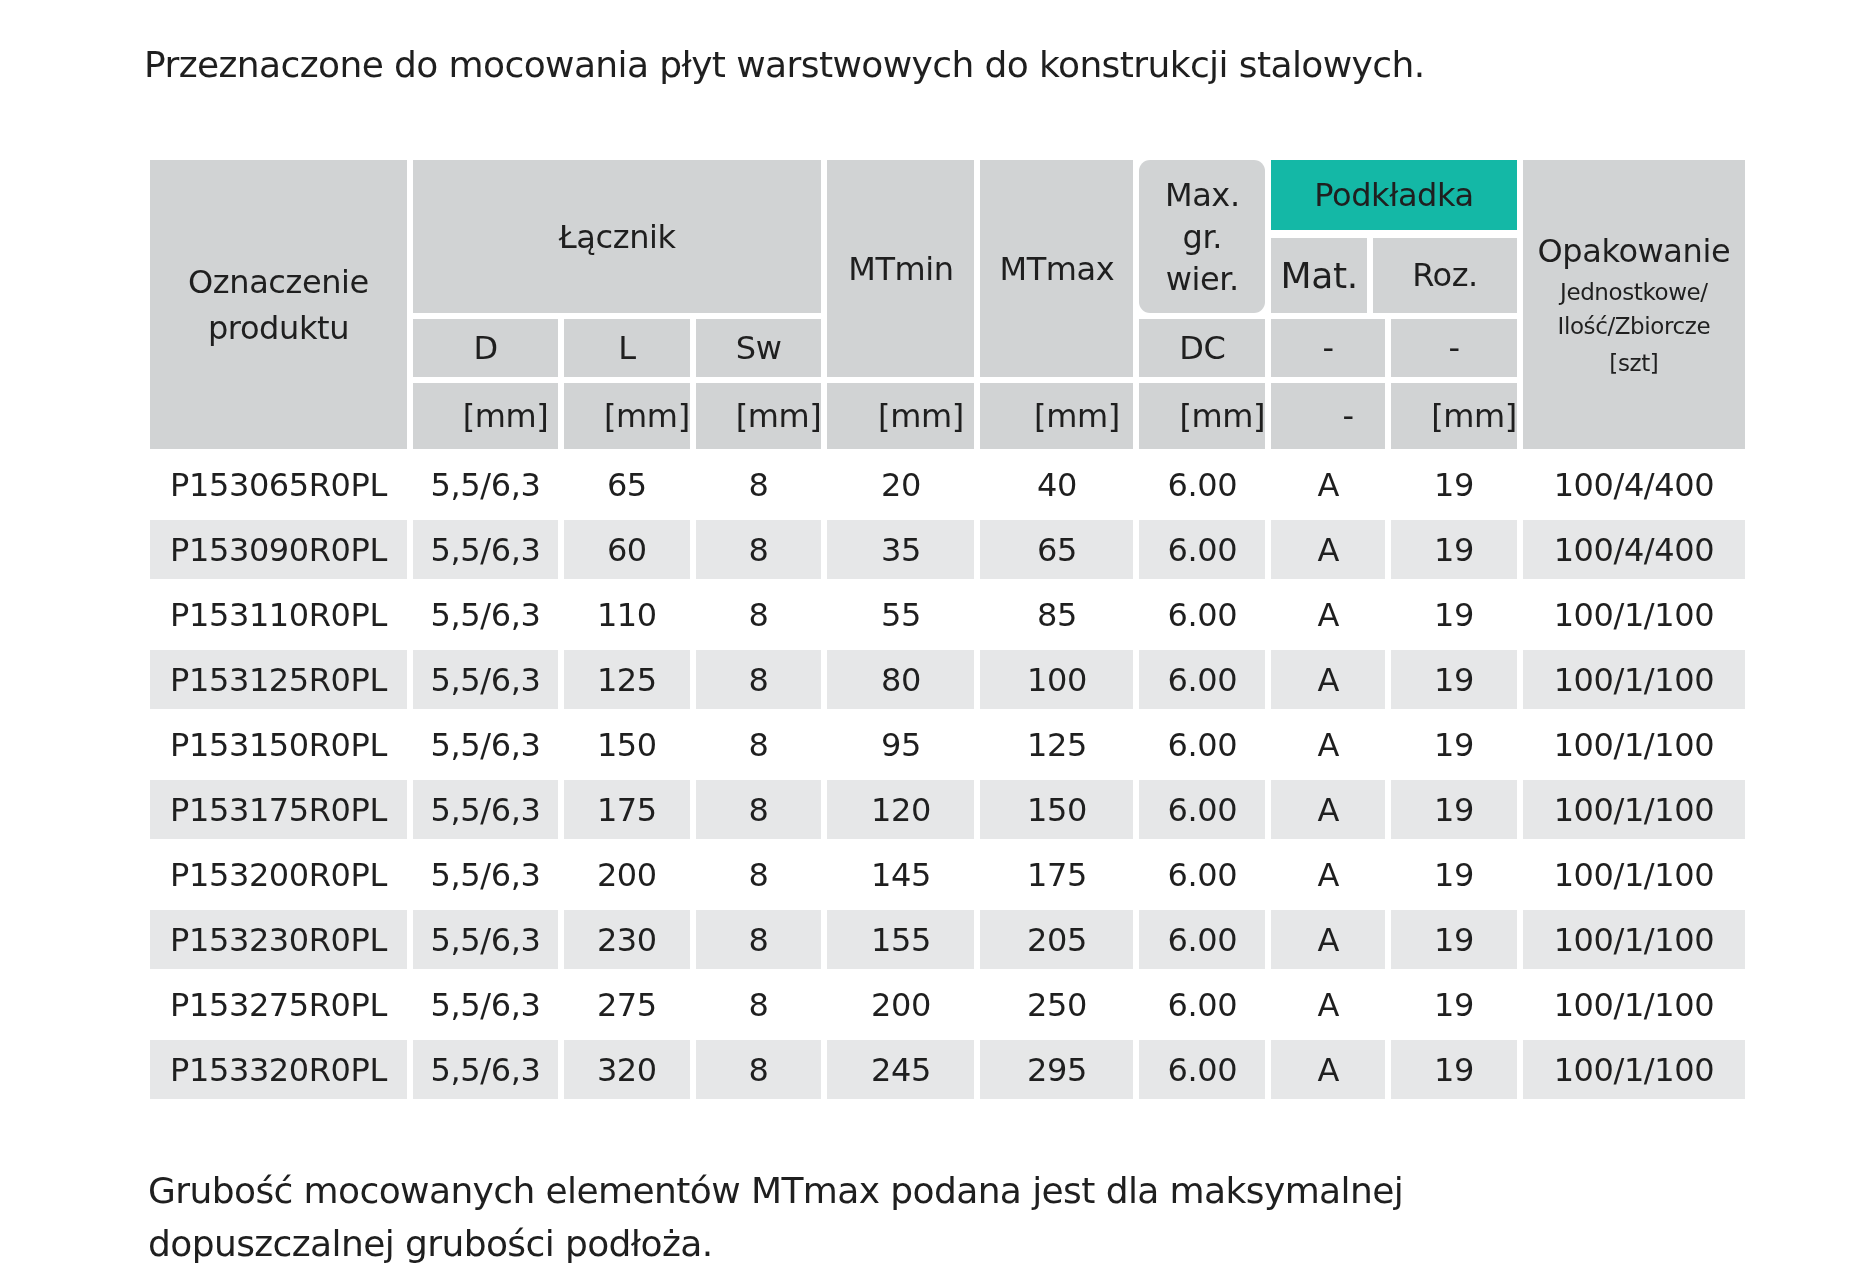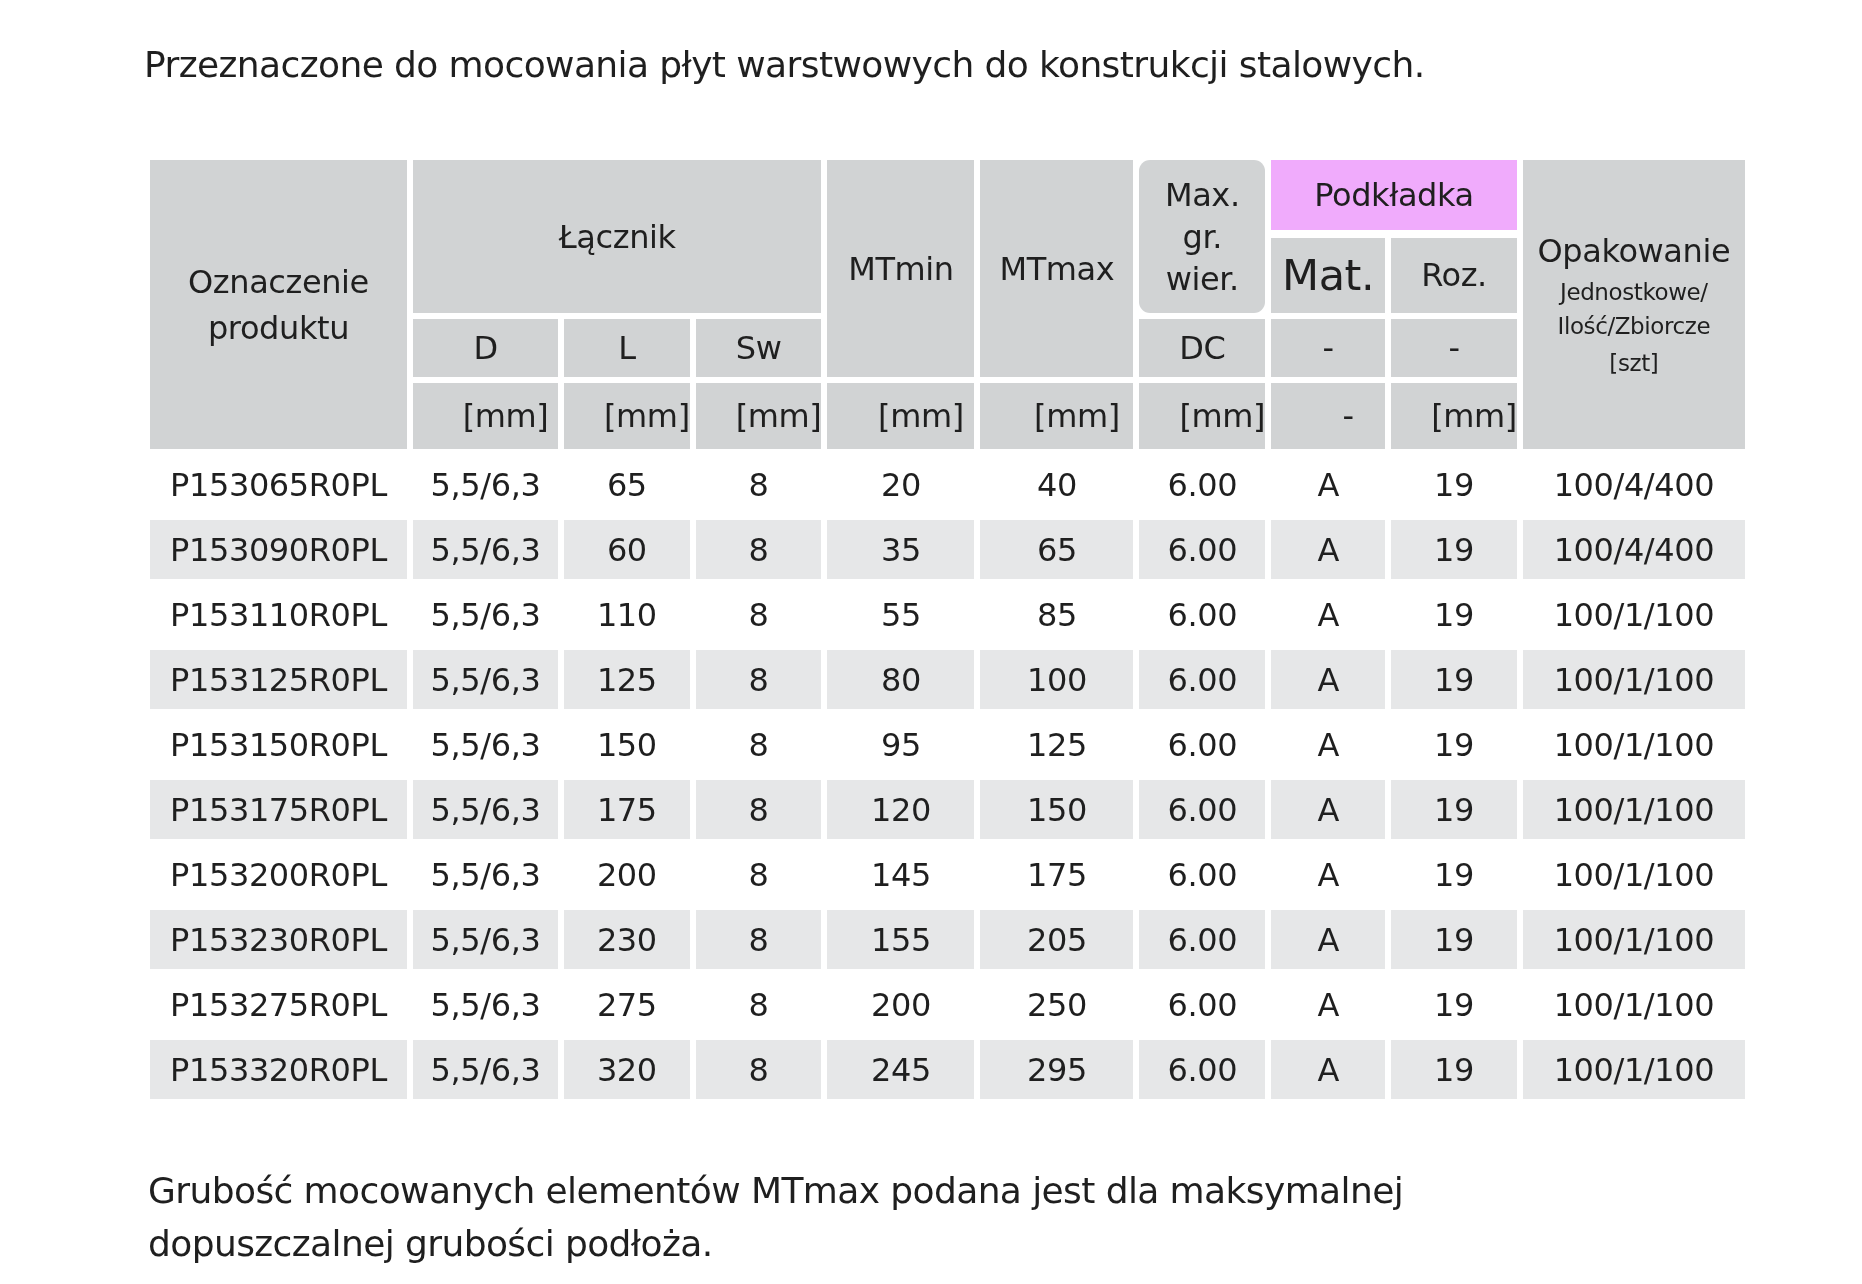--- a/index.html
+++ b/index.html
@@ -68,27 +68,27 @@
       <th rowspan="2">MTmax</th>
       <th class="threeline" style="height:153px;border-radius:11px;">
         <span>Max.</span><br>
         <span>gr.</span><br>
         <span>wier.</span>
       </th>
       <th colspan="2" style="padding:0; background:transparent;">
         <table style="border-collapse:separate; border-spacing:0; width:100%; height:153px;">
           <tbody>
               <tr>
-                <td colspan="2" style="background:#f0abfc; height:55px; font-size:32px; text-align:center;">Podkładka</td>
+                <td colspan="2" style="background:#14b8a6; height:55px; font-size:32px; text-align:center;">Podkładka</td>
               </tr>
           <tr>
                 <td colspan="2" style="height:6px; background:#fff;"></td>
               </tr>
           <tr>
-            <td style="background:#d1d3d4; width:114px; font-size:43px; text-align:center;">Mat.</td>
+            <td style="background:#d1d3d4; width:96px; font-size:36px; text-align:center;">Mat.</td>
             <td style="background:#d1d3d4; font-size:32px; text-align:center; border-left:6px solid #fff;">Roz.</td>
           </tr>
         </tbody>
           </table>
       </th>
       <th rowspan="3">
         <span style="display:block; font-size:32px; line-height:48px;">Opakowanie</span>
         <span class="sub">Jednostkowe/</span>
         <span class="sub">Ilość/Zbiorcze</span>
         <span class="szt">[szt]</span>

